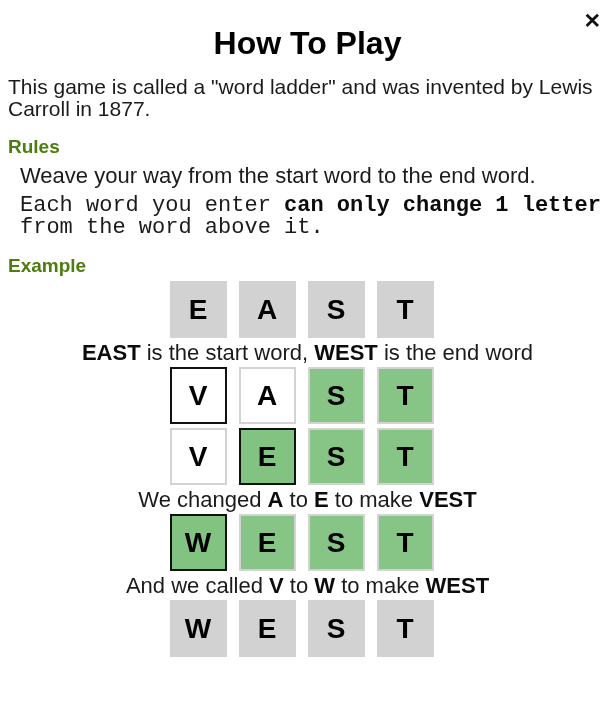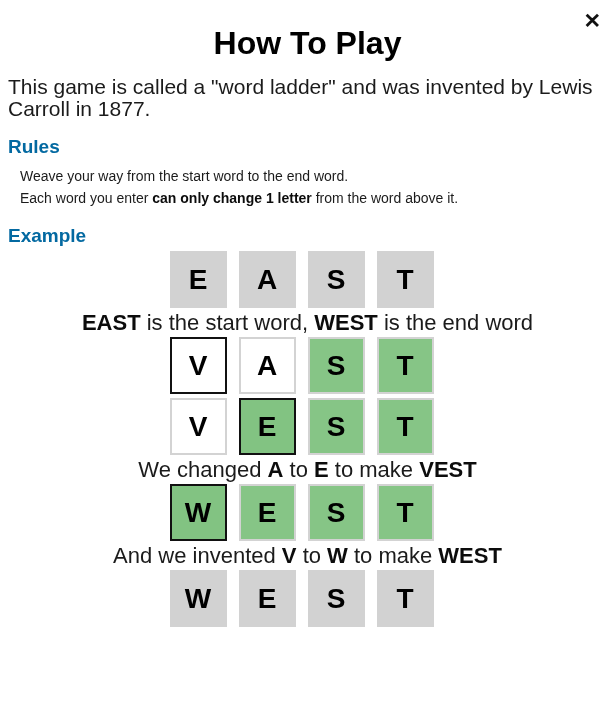--- a/index.html
+++ b/index.html
@@ -19,25 +19,25 @@
   }
   .close-btn{
     position:absolute;top:8px;right:12px;
     background:none;border:none;padding:2px;
     font-size:21px;font-weight:bold;color:#111;
     line-height:1;cursor:pointer;
     font-family:"Liberation Sans",sans-serif;
   }
   .intro{font-size:21px;line-height:22px;margin:14px 0 0 0;}
   .section-heading{
-    font-size:19px;font-weight:bold;color:#0369a1;
+    font-size:19px;font-weight:bold;color:#4d7c0f;
     margin:15px 0 0 0;line-height:23px;
   }
-  .rule{font-size:14px;line-height:22px;margin:7px 0 0 12px;}
-  .rule + .rule{margin-top:0;}
+  .rule{font-size:22px;line-height:22px;margin:7px 0 0 12px;}
+  .rule + .rule{margin-top:8px;font-family:Liberation Mono, monospace;}
   b{font-weight:bold;color:#0c0c0c;}
   .example{text-align:center;margin-top:3px;}
   .tile-row{display:flex;justify-content:center;margin-top:4px;}
   .tile{
     width:57px;height:57px;box-sizing:border-box;
     margin-right:12px;
     display:flex;align-items:center;justify-content:center;
     font-size:28px;font-weight:bold;color:#000;
     border:2px solid #d3d3d3;background:#fff;
   }
@@ -94,21 +94,21 @@
 
     <div class="caption"><span>We changed </span><b>A</b><span> to </span><b>E</b><span> to make </span><b>VEST</b></div>
 
     <div class="tile-row">
       <div class="tile" data-state="green-active">W</div>
       <div class="tile" data-state="green">E</div>
       <div class="tile" data-state="green">S</div>
       <div class="tile" data-state="green">T</div>
     </div>
 
-    <div class="caption"><span>And we invented </span><b>V</b><span> to </span><b>W</b><span> to make </span><b>WEST</b></div>
+    <div class="caption"><span>And we called </span><b>V</b><span> to </span><b>W</b><span> to make </span><b>WEST</b></div>
 
     <div class="tile-row">
       <div class="tile" data-state="gray">W</div>
       <div class="tile" data-state="gray">E</div>
       <div class="tile" data-state="gray">S</div>
       <div class="tile" data-state="gray">T</div>
     </div>
 
 
   </div>

